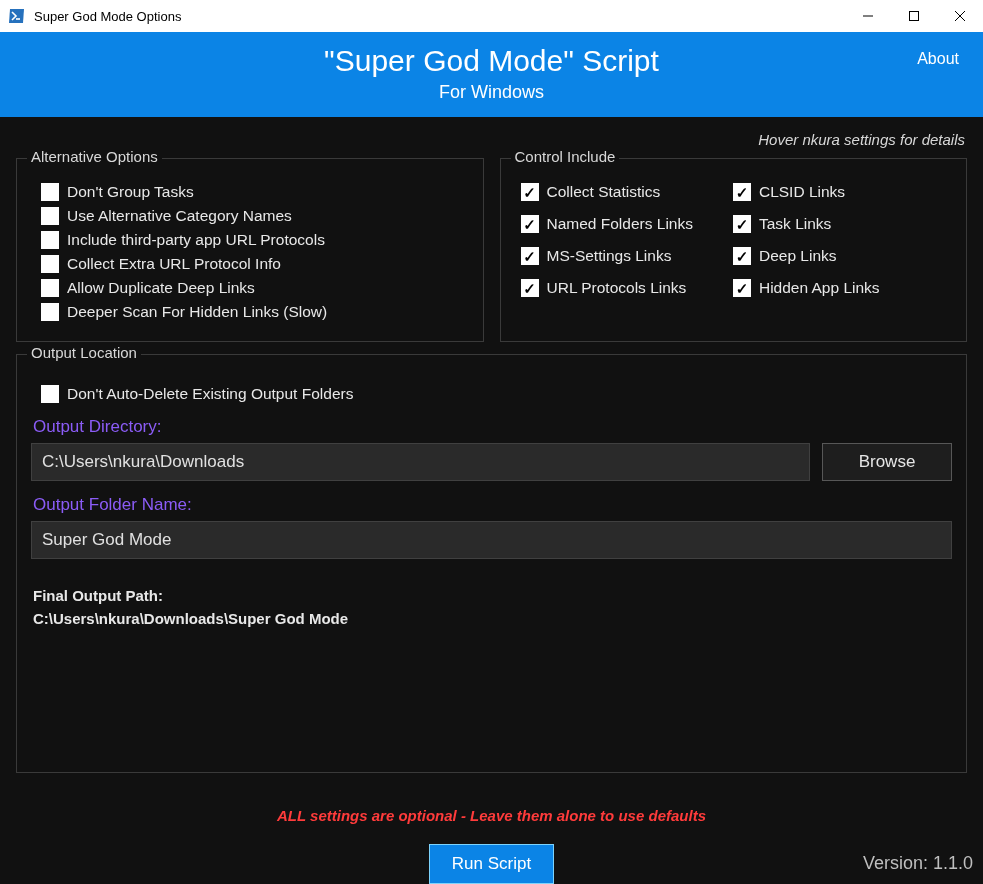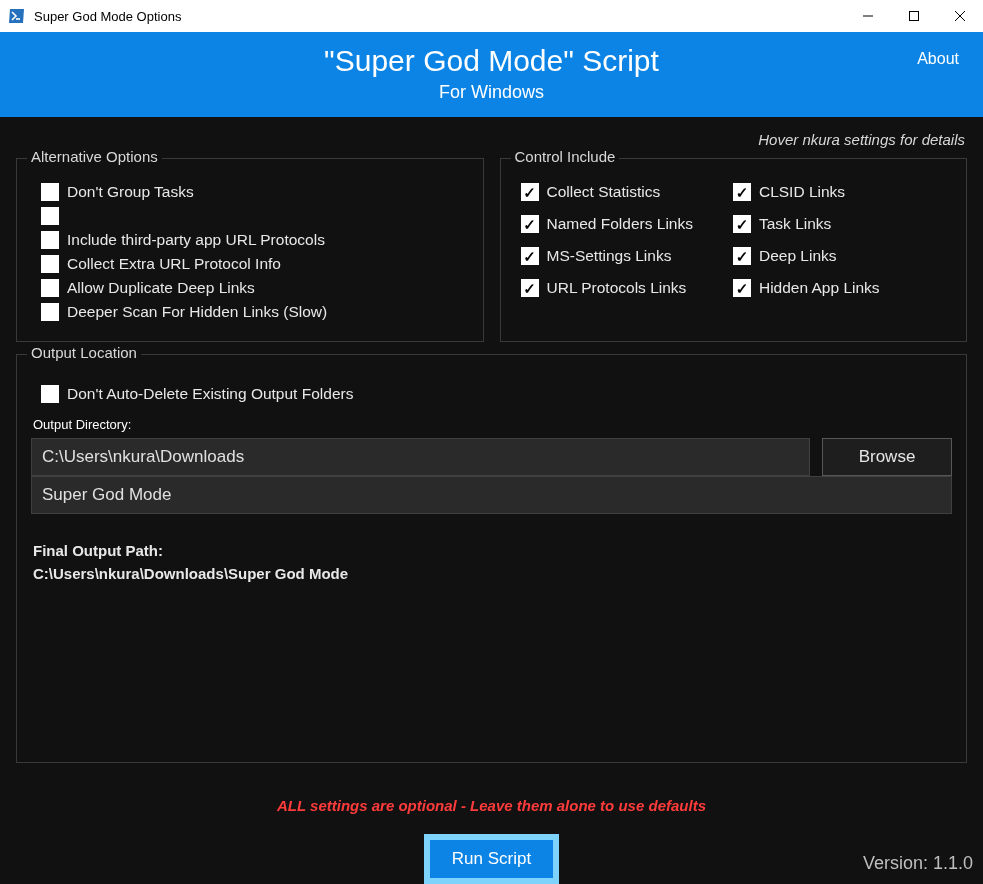--- a/index.html
+++ b/index.html
@@ -115,23 +115,23 @@
     line-height: 1;
   }
   .control-cols {
     display: flex;
     gap: 40px;
     padding-left: 6px;
   }
   .control-col { display: flex; flex-direction: column; }
   .control-col .checkrow { margin: 4px 0 10px 0; }
   .label-row {
-    font-size: 13px;
+    font-size: 17px;
     margin: 14px 0 6px 2px;
-    color: #ffffff;
+    color: #8b5cf6;
   }
   .field-row { display: flex; gap: 12px; align-items: stretch; }
   .text-input {
     flex: 1;
     background: #2a2a2a;
     border: 1px solid #404040;
     color: #e0e0e0;
     font-size: 17px;
     padding: 8px 10px;
     outline: none;
@@ -158,21 +158,21 @@
     font-size: 15px;
     margin-top: 34px;
     font-style: italic;
   }
   .run-btn-wrap {
     text-align: center;
     margin-top: 20px;
   }
   .btn-primary {
     background: #0b84e6;
-    border: 6px solid #7dd3fc;
+    border: 1px solid #7dd3fc;
     color: #fff;
     font-size: 17px;
     padding: 9px 22px;
     cursor: pointer;
   }
   .version {
     position: absolute;
     right: 10px;
     bottom: 10px;
     font-size: 18px;
@@ -226,20 +226,21 @@
     <div class="panels-row">
       <div class="groupbox">
         <div class="group-legend">Alternative Options</div>
         <div id="alt-items">
             <div class="checkrow">
               <span class="cbox"></span>
               <span>Don't Group Tasks</span>
             </div>
             <div class="checkrow">
               <span class="cbox"></span>
+              <span>Use Alternative Category Names</span>
             </div>
             <div class="checkrow">
               <span class="cbox"></span>
               <span>Include third-party app URL Protocols</span>
             </div>
             <div class="checkrow">
               <span class="cbox"></span>
               <span>Collect Extra URL Protocol Info</span>
             </div>
             <div class="checkrow">
@@ -306,20 +307,21 @@
             <span>Don't Auto-Delete Existing Output Folders</span>
           </div>
         </div>
 
       <div class="label-row">Output Directory:</div>
       <div class="field-row">
         <input class="text-input" value="C:\Users\nkura\Downloads" style="">
         <div class="btn-secondary">Browse</div>
       </div>
 
+      <div class="label-row">Output Folder Name:</div>
       <div class="field-row">
         <input class="text-input" value="Super God Mode" style="">
       </div>
 
       <div class="path-block">
         <div class="lbl">Final Output Path:</div>
         <div class="val">C:\Users\nkura\Downloads\Super God Mode</div>
       </div>
     </div>
 

